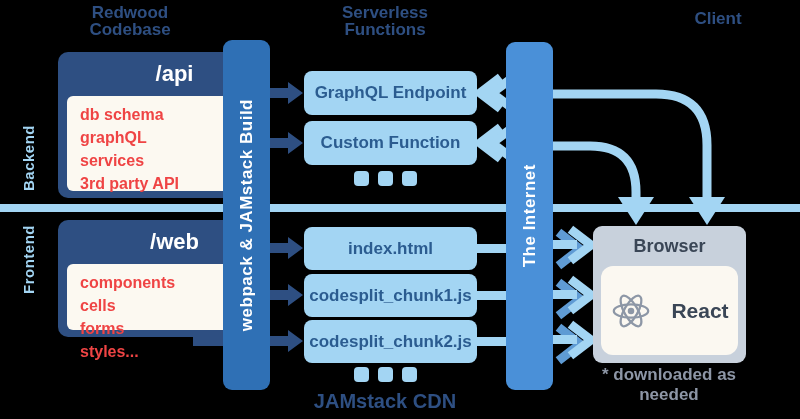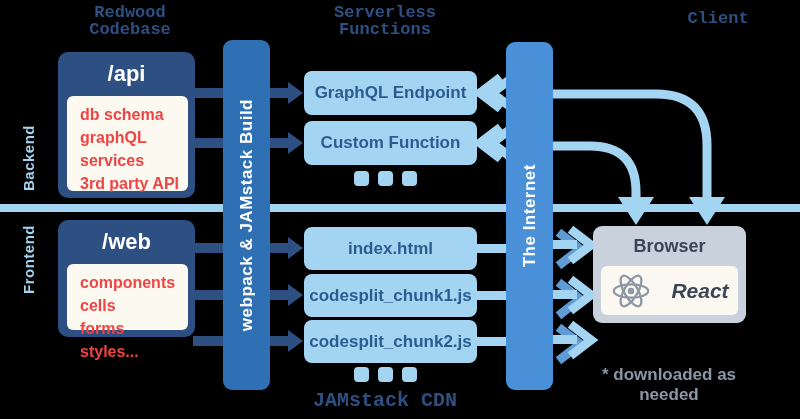--- a/index.html
+++ b/index.html
@@ -2,21 +2,21 @@
 <html><head>
 <meta charset="utf-8">
 <style>
   html,body{margin:0;padding:0;background:#000;}
   .stage{
     position:relative;width:800px;height:419px;background:#000;overflow:hidden;
     font-family:"Liberation Sans",sans-serif;font-weight:bold;
   }
   .overlay{position:absolute;left:0;top:0;width:800px;height:419px;}
 
-  .title{position:absolute;text-align:center;color:#2e4f82;font-size:17px;line-height:17px;font-family:Liberation Mono, monospace;}
+  .title{position:absolute;text-align:center;color:#2e4f82;font-size:17px;line-height:17px;}
   .title.redwood{left:55px;top:4px;width:150px;}
   .title.serverless{left:310px;top:4px;width:150px;}
   .title.client{left:648px;top:10px;width:140px;}
   .title.cdn{left:285px;top:391px;width:200px;font-size:20px;line-height:20px;}
 
   .vlabel{
     position:absolute;left:20px;width:26px;color:#a3d5f3;font-size:15px;
     writing-mode:vertical-rl;transform:rotate(180deg);text-align:center;letter-spacing:.5px;
   }
   .vlabel.backend{top:120px;height:76px;}
@@ -24,21 +24,21 @@
 
   .vbar{
     position:absolute;border-radius:9px;display:flex;align-items:center;justify-content:center;
   }
   .vbar .vtext{
     writing-mode:vertical-rl;transform:rotate(180deg);color:#fff;font-size:17px;letter-spacing:.5px;white-space:nowrap;
   }
   .buildbar{left:223px;top:40px;width:47px;height:350px;background:#2f70b5;}
   .netbar{left:506px;top:42px;width:47px;height:348px;background:#4a90d8;}
 
-  .srcbox{position:absolute;left:58px;width:137px;background:#2e4f82;border-radius:10px;}
+  .srcbox{position:absolute;left:58px;width:137px;background:#2e4f82;border-radius:10px;padding-left:48px;}
   .srcbox.api{top:52px;height:146px;}
   .srcbox.web{top:220px;height:117px;}
   .srcbox .boxtitle{color:#fff;font-size:22px;text-align:center;margin-top:9px;}
   .srcbox .inner{
     position:absolute;left:9px;right:7px;bottom:7px;top:44px;background:#fcf9f1;border-radius:6px;
     color:#ef4444;font-size:16px;line-height:23px;padding:7px 0 0 13px;box-sizing:border-box;
   }
 
   .pill{
     position:absolute;left:296px;width:173px;background:#a3d5f3;border-radius:8px;
@@ -48,25 +48,25 @@
   .pill.fn2{top:121px;height:44px;}
   .pill.as1{top:227px;height:43px;}
   .pill.as2{top:274px;height:43px;}
   .pill.as3{top:320px;height:43px;}
 
   .dots{position:absolute;left:354px;display:flex;gap:9px;}
   .dots.d1{top:171px;}
   .dots.d2{top:367px;}
   .dots .dot{width:15px;height:15px;border-radius:4px;background:#a3d5f3;}
 
-  .browser{position:absolute;left:593px;top:226px;width:153px;height:97px;background:#c8d1dc;border-radius:9px;}
+  .browser{position:absolute;left:593px;top:226px;width:153px;height:137px;background:#c8d1dc;border-radius:9px;}
   .browser .btitle{color:#3a4656;font-size:18px;text-align:center;margin-top:10px;}
   .browser .bpanel{
-    position:absolute;left:8px;right:8px;top:40px;bottom:8px;background:#fbf8f1;border-radius:6px;
-    display:flex;align-items:center;justify-content:center;gap:19px;font-style:italic;
+    position:absolute;left:8px;right:8px;top:40px;bottom:8px;background:#fbf8f1;border-radius:12px;
+    display:flex;align-items:center;justify-content:center;gap:19px;
   }
   .browser .fw{color:#3a4656;font-size:21px;}
   .caption{position:absolute;left:585px;top:365px;width:168px;text-align:center;color:#8d96a6;font-size:17px;}
 </style>
 </head>
 <body>
 
 <div class="stage">
 
   <svg class="overlay" viewBox="0 0 800 419">

